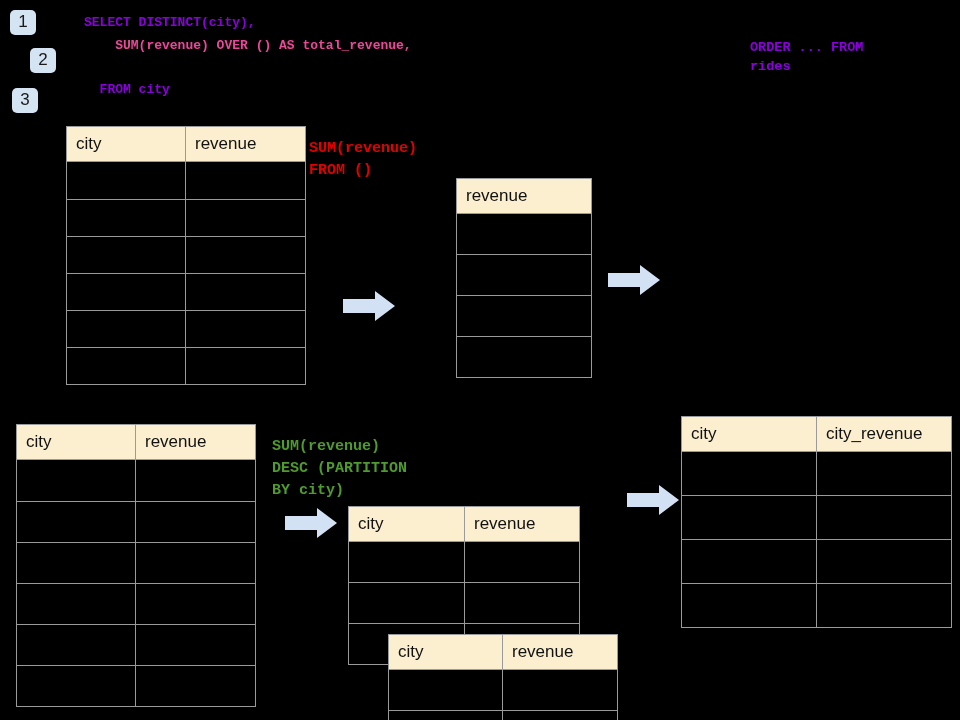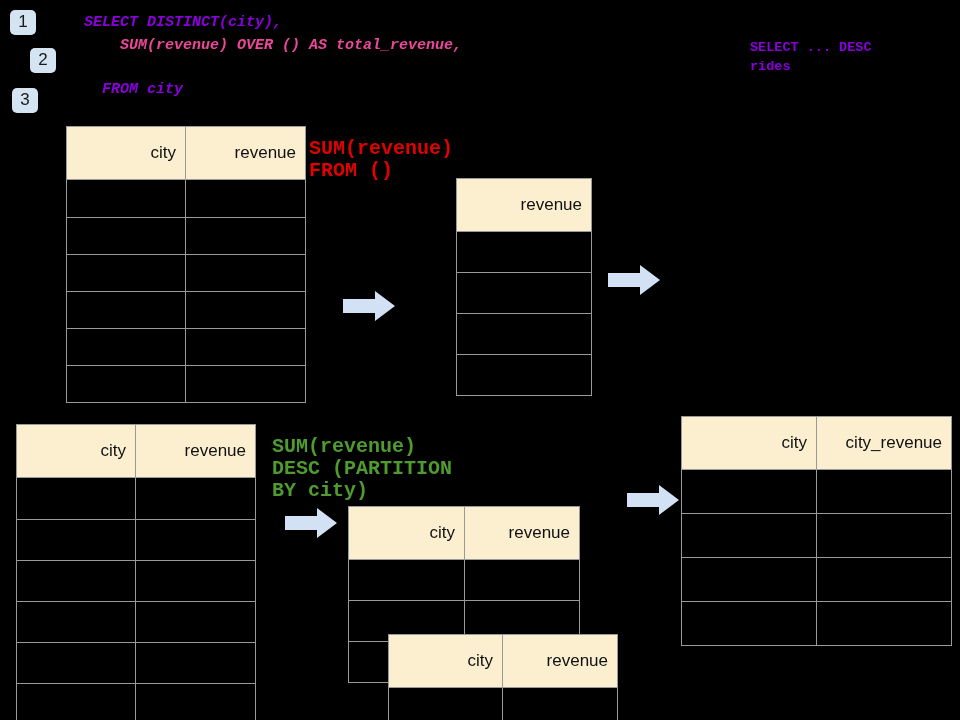--- a/index.html
+++ b/index.html
@@ -21,46 +21,45 @@
     font-size: 17px;
     line-height: 24px;
     text-align: center;
     width: 26px; height: 25px;
   }
 
   
   .code {
     position: absolute;
     font-family: "Liberation Mono", monospace;
-    font-size: 15px;
+    font-size: 13px;
     line-height: 22px;
     white-space: pre;
     font-weight: bold;
     letter-spacing: 0px;
-    font-style: italic;
   }
   .c-purple { color: #8a00dd; }
   .c-red    { color: #ec4899; }
   .c-green  { color: #4f9b2f; }
 
   .side-note {
     position: absolute;
     font-family: "Liberation Mono", monospace;
     font-size: 13.5px;
     line-height: 19px;
     font-weight: bold;
     white-space: pre;
     color: #8a00dd;
   }
 
   
   .anno {
     position: absolute;
     font-family: "Liberation Mono", monospace;
-    font-size: 20px;
+    font-size: 15px;
     line-height: 22px;
     font-weight: bold;
     white-space: pre;
   }
   .anno.red   { color: #e00000; }
   .anno.green { color: #4f9b2f; }
 
   
   .tbl {
     position: absolute;
@@ -73,23 +72,23 @@
     background: #000;
     padding: 0;
   }
   .tbl th {
     border: 1px solid #9a9a9a;
     background: #fbefd0;
     color: #111;
     font-family: "Liberation Sans", sans-serif;
     font-weight: normal;
     font-size: 17px;
-    text-align: right;
+    text-align: left;
     padding: 4px 9px;
-    height: 53px;
+    height: 35px;
   }
 
   
   .arrow {
     position: absolute;
     width: 52px; height: 30px;
   }
 </style>
 </head>
 <body>
@@ -97,21 +96,21 @@
 <div id="canvas">
 
   <div class="badge" style="left:10px;  top:10px;">1</div>
   <div class="badge" style="left:30px;  top:48px;">2</div>
   <div class="badge" style="left:12px;  top:88px;">3</div>
 
   <div class="code c-purple" style="left:84px; top:12px;">SELECT DISTINCT(city),</div>
   <div class="code c-red" style="left:84px; top:35px;">    SUM(revenue) OVER () AS total_revenue,</div>
   <div class="code c-purple" style="left:84px; top:79px;">  FROM city</div>
 
-  <div class="side-note" style="left:750px; top:38px;">SELECT ... DESC</div>
+  <div class="side-note" style="left:750px; top:38px;">ORDER ... FROM</div>
   <div class="side-note" style="left:750px; top:57px;">rides</div>
 
   <div class="anno red" style="left:309px; top:138px;">SUM(revenue)</div>
   <div class="anno red" style="left:309px; top:160px;">FROM ()</div>
 
   <div class="anno green" style="left:272px; top:436px;">SUM(revenue)</div>
   <div class="anno green" style="left:272px; top:458px;">DESC (PARTITION</div>
   <div class="anno green" style="left:272px; top:480px;">BY city)</div>
 
   <table class="tbl" style="left:66px; top:126px; width:239px;">

